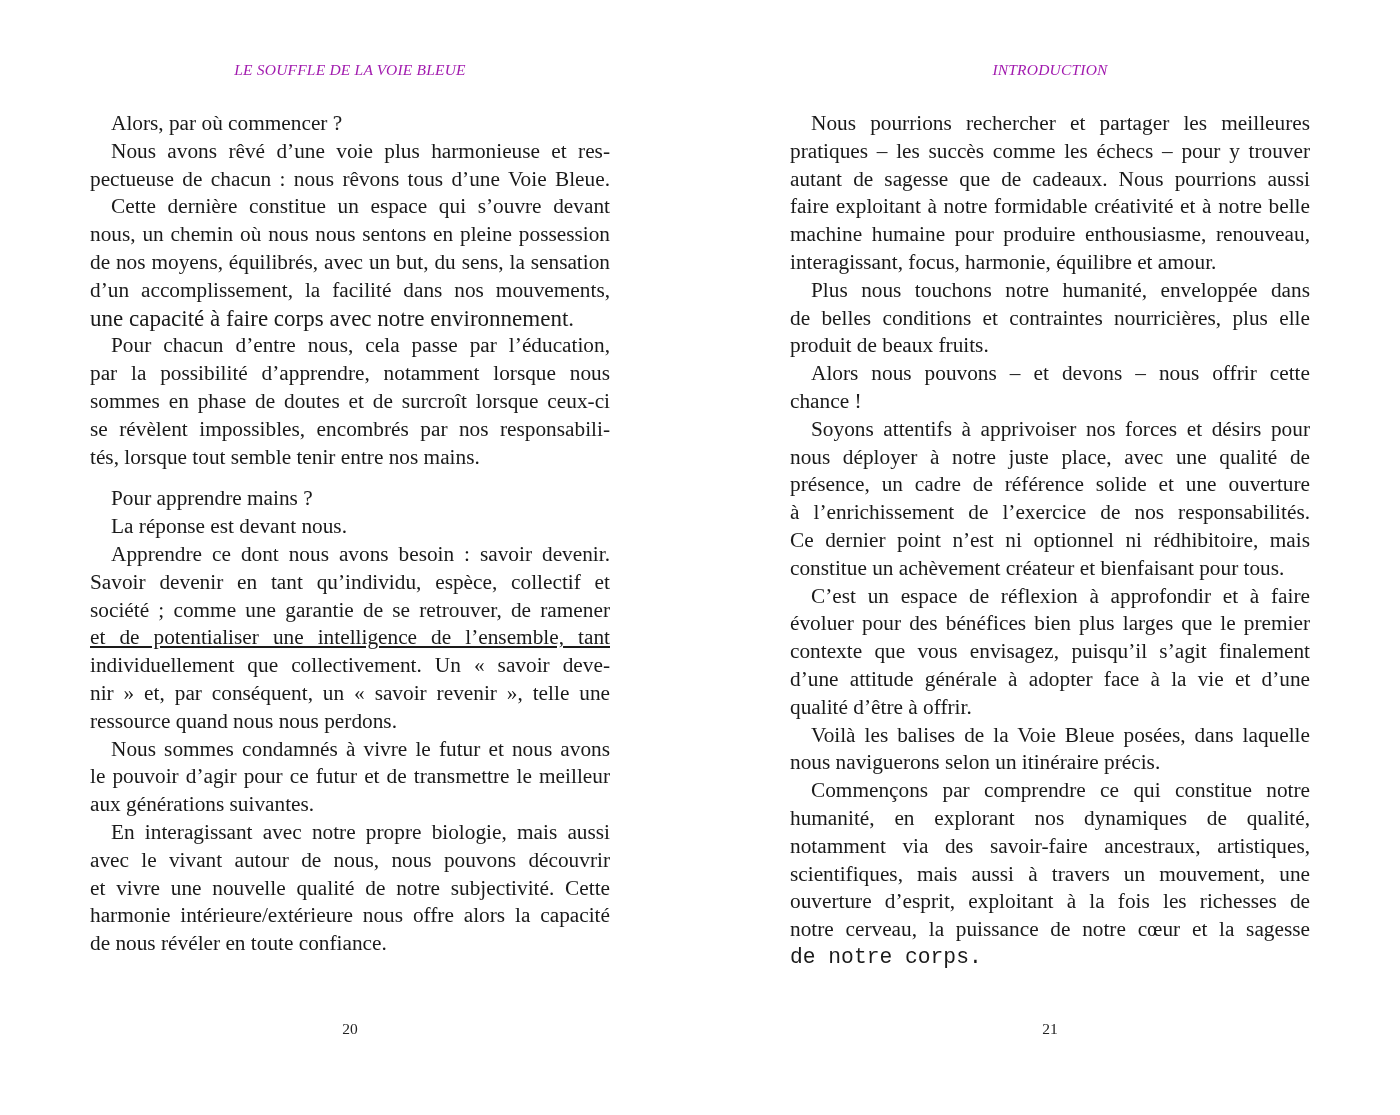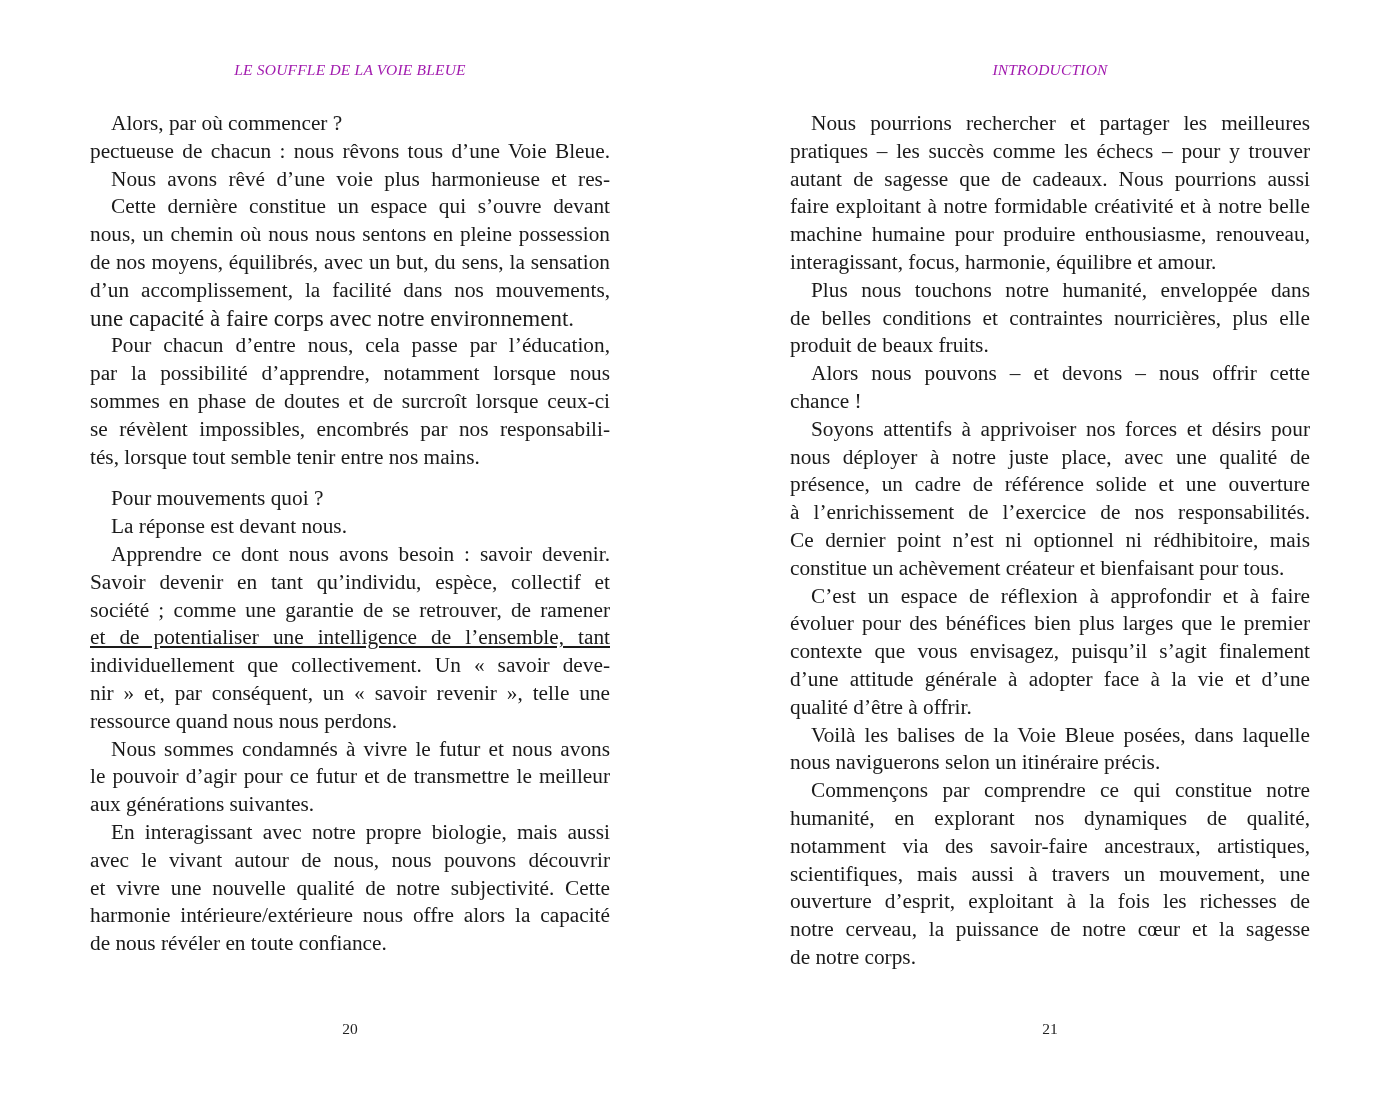--- a/index.html
+++ b/index.html
@@ -19,34 +19,34 @@
   .folio { position: absolute; top: 1020px; left: 0; width: 100%; text-align: center;
            font-size: 15.5px; color: #222; }
 </style>
 </head>
 <body>
 
 <div class="page page-left">
   <div class="running-head">LE SOUFFLE DE LA VOIE BLEUE</div>
   <div class="body-text">
       <span class="line indent last" style="white-space: normal; font-size: 21.3px;">Alors, par où commencer ?</span>
+      <span class="line indent" style="white-space: normal; font-size: 21.3px;">Nous avons rêvé d’une voie plus harmonieuse et res-</span>
       <span class="line" style="white-space: normal; font-size: 21.3px;">pectueuse de chacun : nous rêvons tous d’une Voie Bleue.</span>
-      <span class="line indent" style="white-space: normal; font-size: 21.3px;">Nous avons rêvé d’une voie plus harmonieuse et res-</span>
       <span class="line indent" style="white-space: normal; font-size: 21.3px;">Cette dernière constitue un espace qui s’ouvre devant</span>
       <span class="line" style="white-space: normal; font-size: 21.3px;">nous, un chemin où nous nous sentons en pleine possession</span>
       <span class="line" style="white-space: normal; font-size: 21.3px;">de nos moyens, équilibrés, avec un but, du sens, la sensation</span>
       <span class="line" style="white-space: normal; font-size: 21.3px;">d’un accomplissement, la facilité dans nos mouvements,</span>
       <span class="line last" style="white-space: normal; font-size: 23px;">une capacité à faire corps avec notre environnement.</span>
       <span class="line indent" style="white-space: normal; font-size: 21.3px;">Pour chacun d’entre nous, cela passe par l’éducation,</span>
       <span class="line" style="white-space: normal; font-size: 21.3px;">par la possibilité d’apprendre, notamment lorsque nous</span>
       <span class="line" style="white-space: normal; font-size: 21.3px;">sommes en phase de doutes et de surcroît lorsque ceux-ci</span>
       <span class="line" style="white-space: normal; font-size: 21.3px;">se révèlent impossibles, encombrés par nos responsabili-</span>
       <span class="line last" style="white-space: normal; font-size: 21.3px;">tés, lorsque tout semble tenir entre nos mains.</span>
       <span class="gap"></span>
-      <span class="line indent last" style="white-space: normal; font-size: 21.3px;">Pour mouvements quoi ?</span>
+      <span class="line indent last" style="white-space: normal; font-size: 21.3px;">Pour apprendre mains ?</span>
       <span class="line indent last" style="white-space: normal; font-size: 21.3px;">La réponse est devant nous.</span>
       <span class="line indent" style="white-space: normal; font-size: 21.3px;">Apprendre ce dont nous avons besoin : savoir devenir.</span>
       <span class="line" style="white-space: normal; font-size: 21.3px;">Savoir devenir en tant qu’individu, espèce, collectif et</span>
       <span class="line" style="white-space: normal; font-size: 21.3px;">société ; comme une garantie de se retrouver, de ramener</span>
       <span class="line" style="white-space: normal; font-size: 21.3px; text-decoration: underline;">et de potentialiser une intelligence de l’ensemble, tant</span>
       <span class="line" style="white-space: normal; font-size: 21.3px;">individuellement que collectivement. Un « savoir deve-</span>
       <span class="line" style="white-space: normal; font-size: 21.3px;">nir » et, par conséquent, un « savoir revenir », telle une</span>
       <span class="line last" style="white-space: normal; font-size: 21.3px;">ressource quand nous nous perdons.</span>
       <span class="line indent" style="white-space: normal; font-size: 21.3px;">Nous sommes condamnés à vivre le futur et nous avons</span>
       <span class="line" style="white-space: normal; font-size: 21.3px;">le pouvoir d’agir pour ce futur et de transmettre le meilleur</span>
@@ -86,16 +86,16 @@
       <span class="line" style="white-space: normal; font-size: 21.3px;">d’une attitude générale à adopter face à la vie et d’une</span>
       <span class="line last" style="white-space: normal; font-size: 21.3px;">qualité d’être à offrir.</span>
       <span class="line indent" style="white-space: normal; font-size: 21.3px;">Voilà les balises de la Voie Bleue posées, dans laquelle</span>
       <span class="line last" style="white-space: normal; font-size: 21.3px;">nous naviguerons selon un itinéraire précis.</span>
       <span class="line indent" style="white-space: normal; font-size: 21.3px;">Commençons par comprendre ce qui constitue notre</span>
       <span class="line" style="white-space: normal; font-size: 21.3px;">humanité, en explorant nos dynamiques de qualité,</span>
       <span class="line" style="white-space: normal; font-size: 21.3px;">notamment via des savoir-faire ancestraux, artistiques,</span>
       <span class="line" style="white-space: normal; font-size: 21.3px;">scientifiques, mais aussi à travers un mouvement, une</span>
       <span class="line" style="white-space: normal; font-size: 21.3px;">ouverture d’esprit, exploitant à la fois les richesses de</span>
       <span class="line" style="white-space: normal; font-size: 21.3px;">notre cerveau, la puissance de notre cœur et la sagesse</span>
-      <span class="line last" style="white-space: normal; font-size: 21.3px;">de notre corps.</span>
+      <span class="line last" style="white-space: normal; font-size: 21.3px; font-family: Liberation Mono, monospace;">de notre corps.</span>
     </div>
   <div class="folio">21</div>
 </div>
 
 </body></html>

